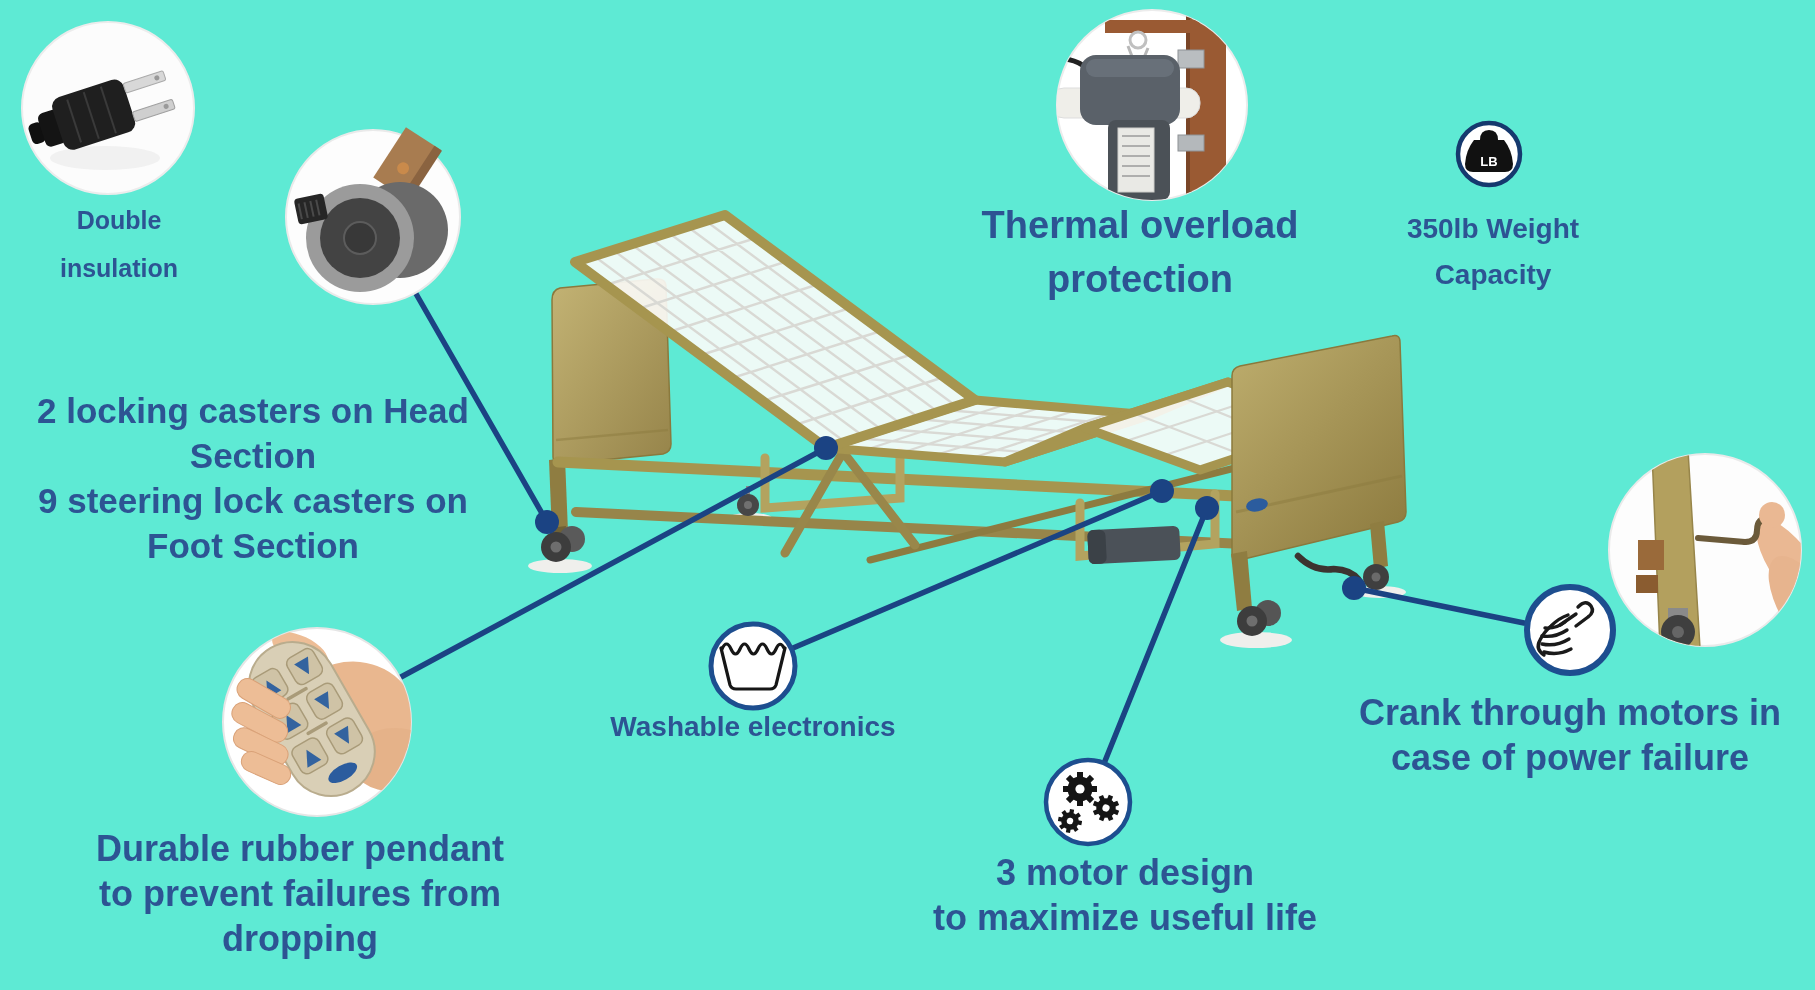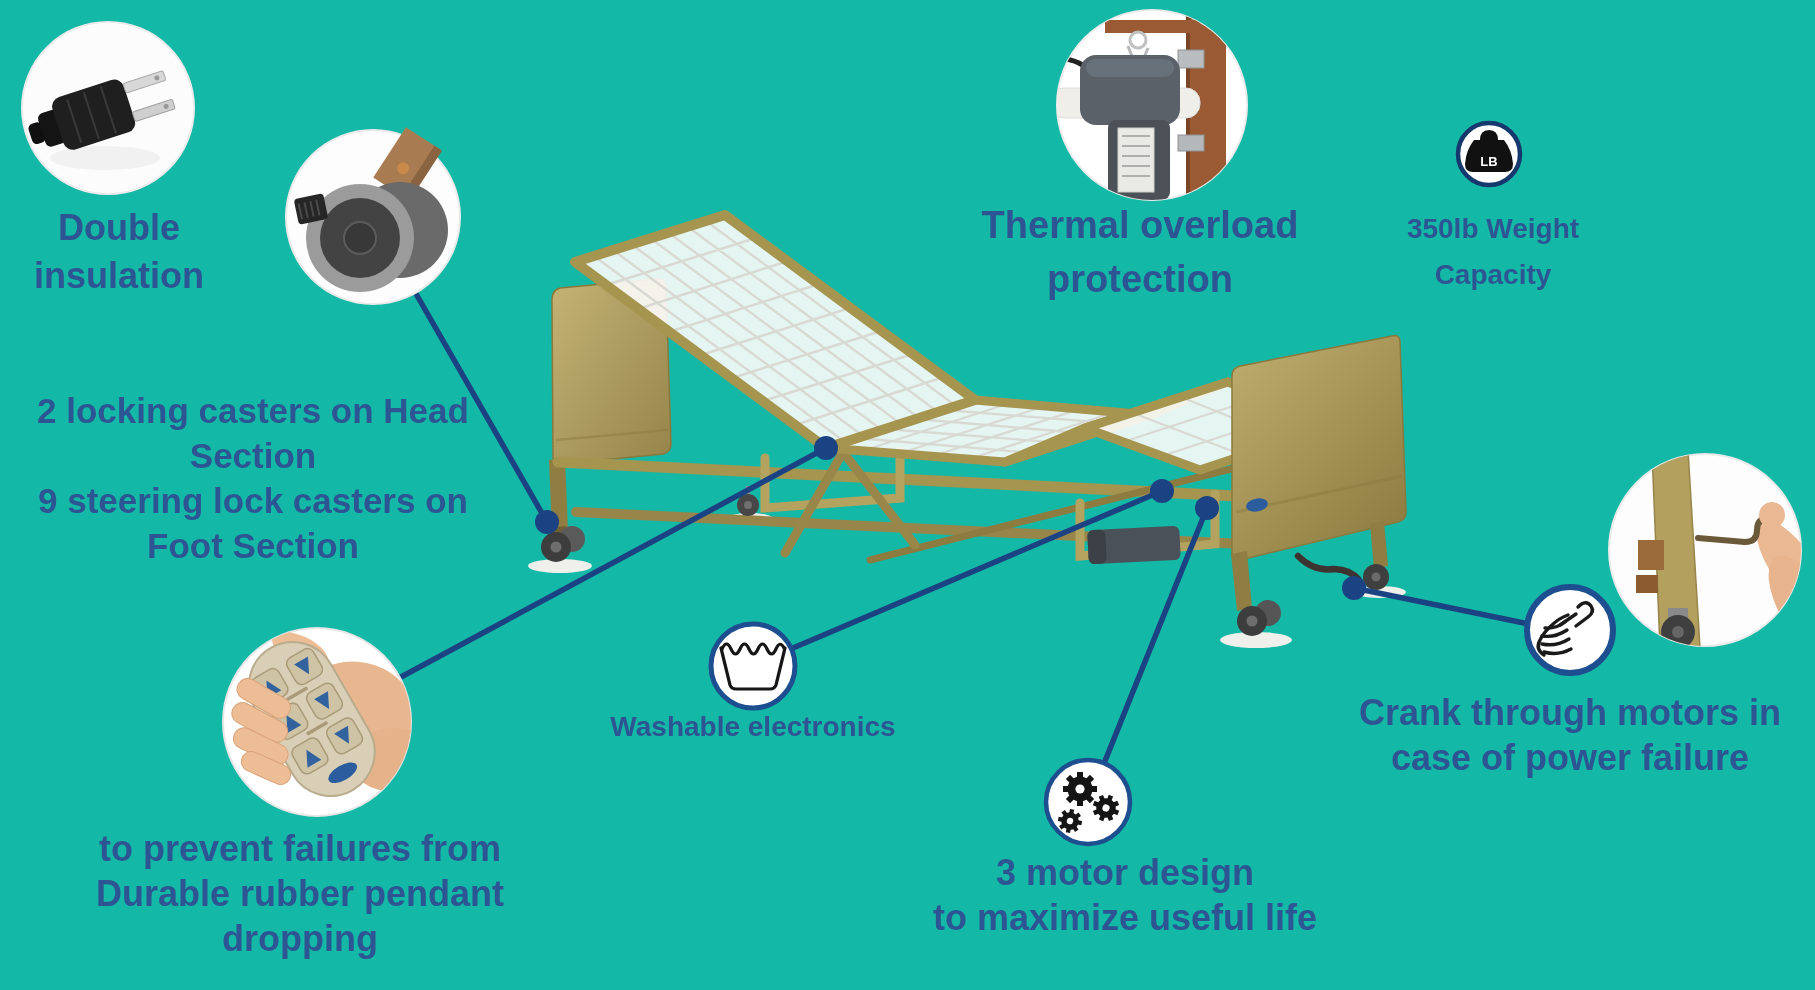--- a/index.html
+++ b/index.html
@@ -1,24 +1,24 @@
 <!DOCTYPE html>
 <html><head>
 <meta charset="utf-8">
 <style>
   html,body{margin:0;padding:0;background:#ffffff}
   .stage{
-    position:relative;width:1815px;height:990px;background:#14b8a6;overflow:hidden;
+    position:relative;width:1815px;height:990px;background:#5eead4;overflow:hidden;
     font-family:"Liberation Sans",sans-serif;
   }
   svg.gfx{position:absolute;left:0;top:0;display:block}
   .label{
     position:absolute;text-align:center;font-weight:700;color:#2d5493;
   }
-  .lbl-double   {left:14px;  top:204px; width:210px; font-size:36px; line-height:48px}
+  .lbl-double   {left:14px;  top:196px; width:210px; font-size:25px; line-height:48px}
   .lbl-casters  {left:10px;  top:388px; width:486px; font-size:35px; line-height:45px}
   .lbl-thermal  {left:930px; top:198px; width:420px; font-size:38px; line-height:54px}
   .lbl-weight   {left:1340px;top:206px; width:306px; font-size:28px; line-height:46px}
   .lbl-pendant  {left:48px;  top:826px; width:504px; font-size:36px; line-height:45px}
   .lbl-washable {left:550px; top:706px; width:406px; font-size:28px; line-height:42px}
   .lbl-motors   {left:872px; top:850px; width:506px; font-size:36px; line-height:45px}
   .lbl-crank    {left:1328px;top:690px; width:484px; font-size:36px; line-height:45px}
 </style>
 </head>
 <body>
@@ -340,22 +340,22 @@
   <div>Thermal overload</div>
   <div>protection</div>
 </div>
 
 <div class="label lbl-weight">
   <div>350lb Weight</div>
   <div>Capacity</div>
 </div>
 
 <div class="label lbl-pendant">
+  <div>Durable rubber pendant</div>
   <div>to prevent failures from</div>
-  <div>Durable rubber pendant</div>
   <div>dropping</div>
 </div>
 
 <div class="label lbl-washable">
   <div>Washable electronics</div>
 </div>
 
 <div class="label lbl-motors">
   <div>3 motor design</div>
   <div>to maximize useful life</div>

